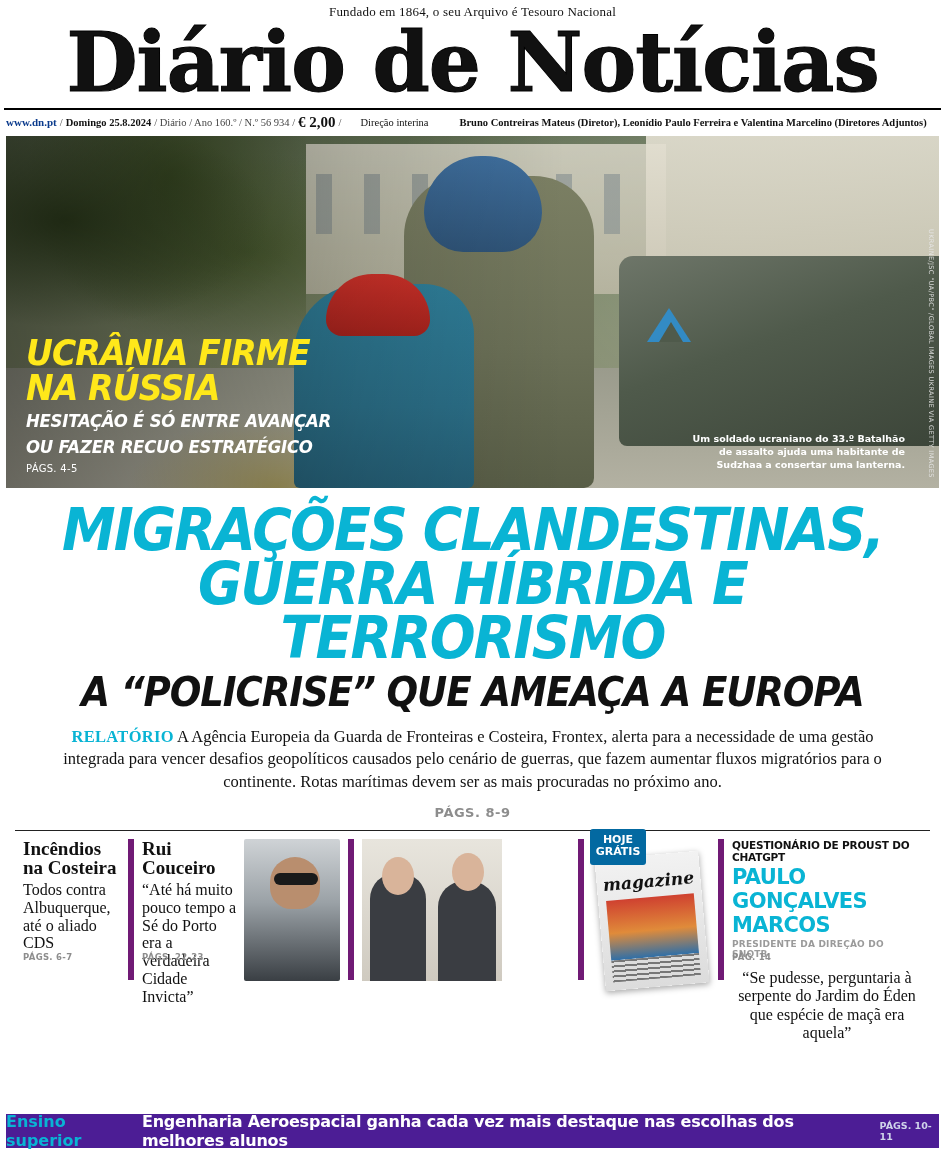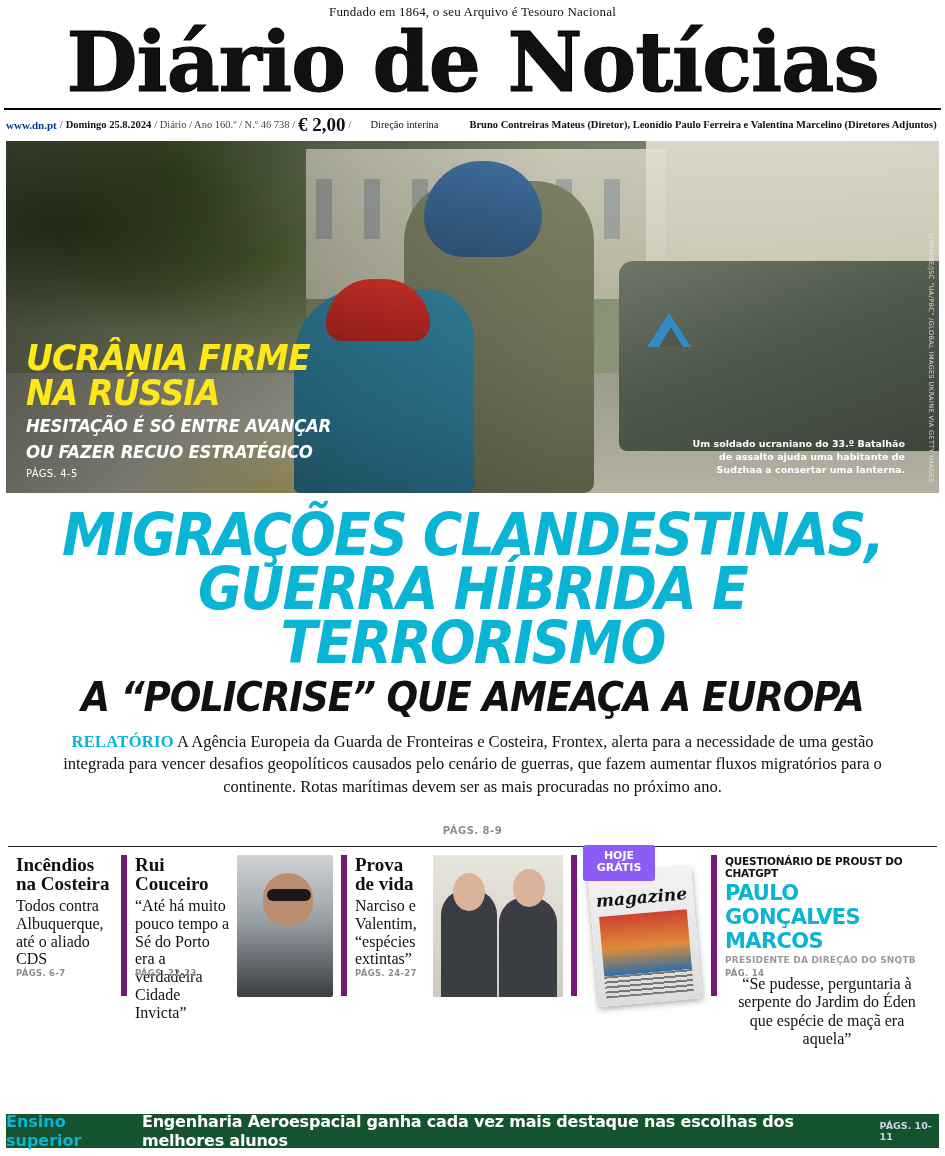--- a/index.html
+++ b/index.html
@@ -35,21 +35,21 @@
   .rule { height:2px; background:#000; margin:0 4px; }
 
   .infobar {
     display:flex; align-items:center; justify-content:flex-start;
     gap:3px; padding:4px 6px 5px 6px;
     font-size:10.5px; white-space:nowrap;
   }
   .infobar .site { color:#0a3a8c; font-weight:bold; font-size:11px; }
   .infobar .sep { color:#444; }
   .infobar .date { font-weight:bold; }
-  .infobar .price { font-size:19px; font-weight:bold; font-family:"Liberation Serif",serif; }
+  .infobar .price { font-size:15px; font-weight:bold; font-family:"Liberation Serif",serif; }
   .infobar .dir { font-weight:bold;margin-left:28px; }
   .infobar .lead { font-weight:normal;margin-left:16px; }
 
   
   .hero {
     position:relative; margin:0 6px; height:352px; overflow:hidden;
     background:#6d7a63;
   }
   .hero-bg {
     position:absolute; inset:0;
@@ -178,29 +178,29 @@
     text-transform:uppercase; margin-top:6px;
     transform:scaleX(.93);
   }
   .lead-body {
     margin:14px auto 0; width:820px; text-align:center;
     font-family:"Liberation Serif", serif;
     font-size:16.5px; line-height:1.38; color:#111;
   }
   .lead-body .tag { color:#09b4d4; font-weight:bold; letter-spacing:.3px;margin-top:35px; }
   .lead-pag {
-    text-align:center; margin-top:26px;
-    font-family:"DejaVu Sans", sans-serif; font-weight:bold;
-    font-size:10px; color:#8d8d8d; letter-spacing:.5px;
+    text-align:center; margin-top:11px;
+    font-family:"DejaVu Sans", sans-serif; font-weight:bold;
+    font-size:13px; color:#8d8d8d; letter-spacing:.5px;
   }
 
   
   .teasers {
     position:relative;
-    margin:10px 8px 0; padding-top:8px;
+    margin:10px 15px 0; padding-top:8px;
     border-top:1px solid #222;
     display:flex; height:150px;
   }
   .tz { padding:0 8px; position:relative; }
   .tz + .tz { border-left:6px solid #701a75; }
   .tz-title {
     font-family:"Liberation Serif", serif; font-weight:bold;
     font-size:19px; line-height:1.02;
   }
   .tz-txt {
@@ -257,22 +257,22 @@
   }
   .tz4 .mag .mp{
     position:absolute; left:8px; top:42px; right:8px; height:60px;
     background:linear-gradient(180deg,#cf4130,#e08b3a 55%,#2f6fa8);
   }
   .tz4 .mag .mb{
     position:absolute; left:8px; bottom:8px; right:8px; height:22px;
     background:repeating-linear-gradient(180deg,#777 0 2px, #ddd 2px 5px);
   }
   .badge {
-    position:absolute; left:6px; top:-10px; width:72px; height:36px;
-    background:#8b5cf6; color:#fff; border-radius:3px;
+    position:absolute; left:6px; top:-10px; width:56px; height:36px;
+    background:#0369a1; color:#fff; border-radius:3px;
     font-family:"DejaVu Sans", sans-serif; font-weight:bold;
     font-size:11px; line-height:1.05; text-align:center;
     padding-top:5px; z-index:3;
   }
   .tz5 { flex:1; }
   .tz5 .kicker{
     font-family:"DejaVu Sans", sans-serif; font-weight:bold;
     font-size:10.5px; letter-spacing:-.2px;
   }
   .tz5 .name{
@@ -285,21 +285,21 @@
     color:#9a9a9a; font-size:9px; letter-spacing:.2px; margin-top:2px;
   }
   .tz5 .quote{
     font-family:"Liberation Serif", serif; font-size:16px;
     line-height:1.15; margin-top:10px; text-align:center;
   }
 
   
   .bottombar {
     position:absolute; left:6px; right:6px; bottom:8px; height:34px;
-    background:#14532d; color:#fff;
+    background:#4c1d95; color:#fff;
     display:flex; align-items:center; justify-content:center; gap:8px;
     font-family:"DejaVu Sans", sans-serif;
   }
   .bottombar .b-kicker{ color:#09b4d4; font-weight:bold; font-size:16px; }
   .bottombar .b-text{ font-weight:bold; font-size:16px; letter-spacing:-.2px; }
   .bottombar .b-pag{ font-weight:bold; font-size:9.5px; color:#cfd3ea; }
 </style>
 </head>
 <body>
 
@@ -309,21 +309,21 @@
 
   <div class="masthead-wrap">
     <div class="masthead">Diário de Notícias</div>
   </div>
   <div class="rule"></div>
 
   <div class="infobar">
     <span class="site">www.dn.pt</span>
     <span class="sep">/</span>
     <span class="date">Domingo 25.8.2024</span>
-    <span class="sep">/ Diário / Ano 160.º / N.º 46 738 /</span>
+    <span class="sep">/ Diário / Ano 160.º / N.º 56 934 /</span>
     <span class="price">€ 2,00</span>
     <span class="sep">/</span>
     <span class="lead">Direção interina</span>
     <span class="dir">Bruno Contreiras Mateus (Diretor), Leonídio Paulo Ferreira e Valentina Marcelino (Diretores Adjuntos)</span>
   </div>
 
   <div class="hero">
     <div class="hero-bg"></div>
     <div class="hero-trees"></div>
     <div class="hero-bld"></div>
@@ -371,26 +371,20 @@
     <div class="tz tz2">
       <div class="col">
         <div class="tz-title">Rui Couceiro</div>
         <div class="tz-txt">“Até há muito pouco tempo a Sé do Porto era a verdadeira Cidade Invicta”</div>
         <div class="tz-pag">PÁGS. 22-23</div>
       </div>
       <div class="ph"></div>
     </div>
 
     <div class="tz tz3">
-      <div class="col">
-        <div class="tz-title">Prova</div>
-        <div class="tz-title">de vida</div>
-        <div class="tz-txt">Narciso e Valentim, “espécies extintas”</div>
-        <div class="tz-pag">PÁGS. 24-27</div>
-      </div>
       <div class="ph">
         <div class="f1"></div>
         <div class="f2"></div>
         <div class="h1"></div>
         <div class="h2"></div>
       </div>
     </div>
 
     <div class="tz tz4">
       <div class="badge">

